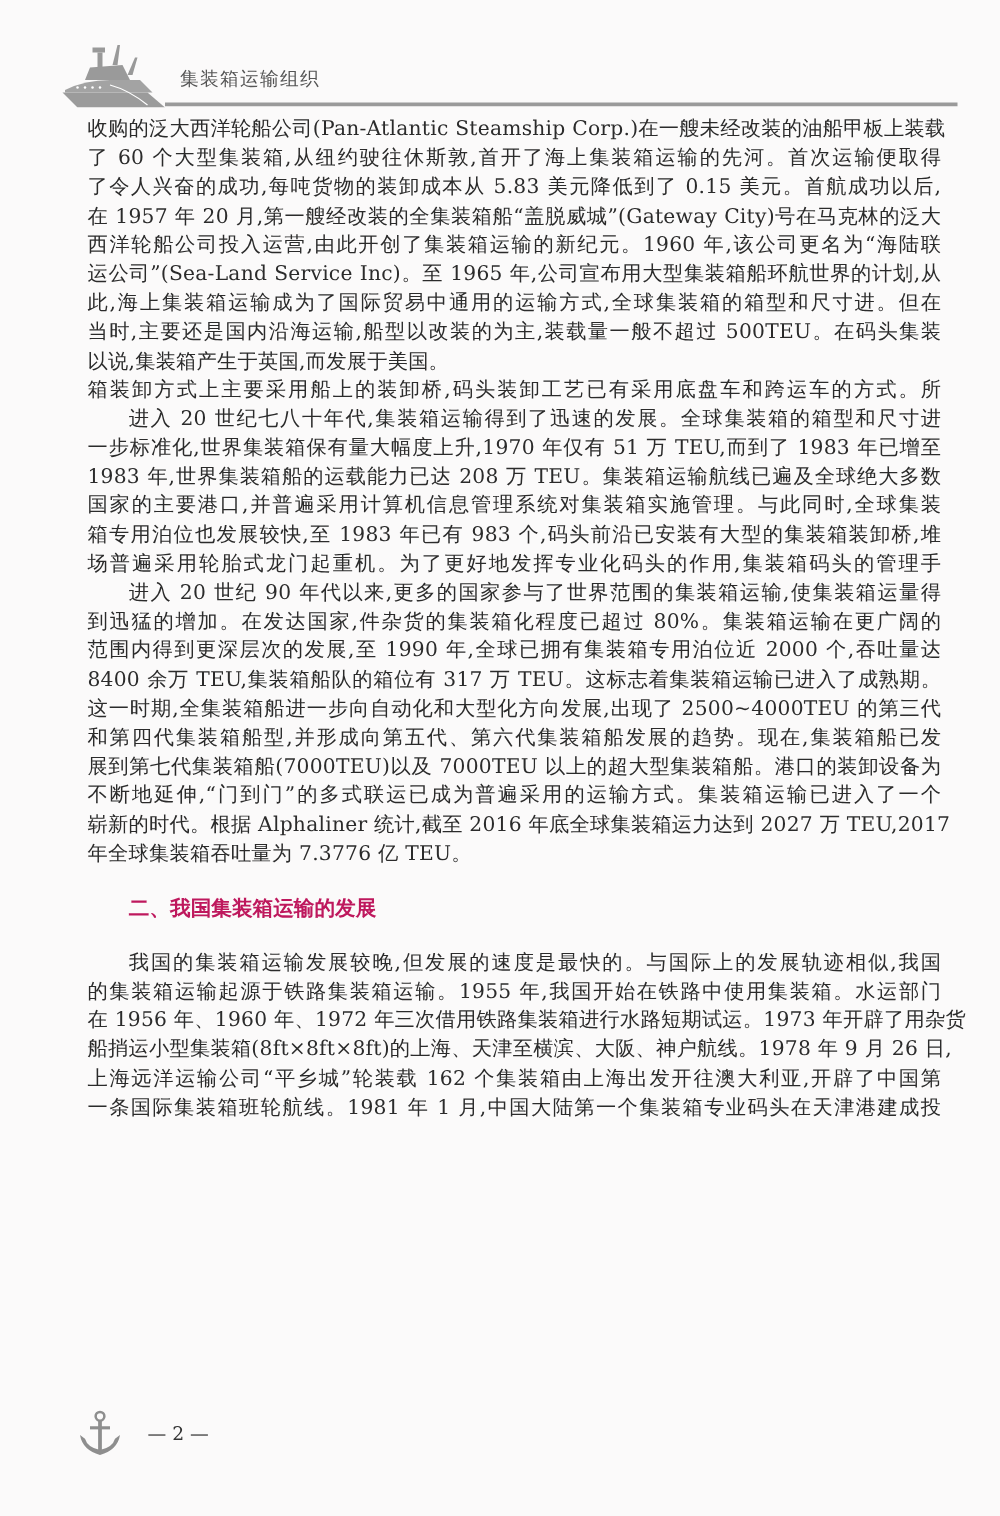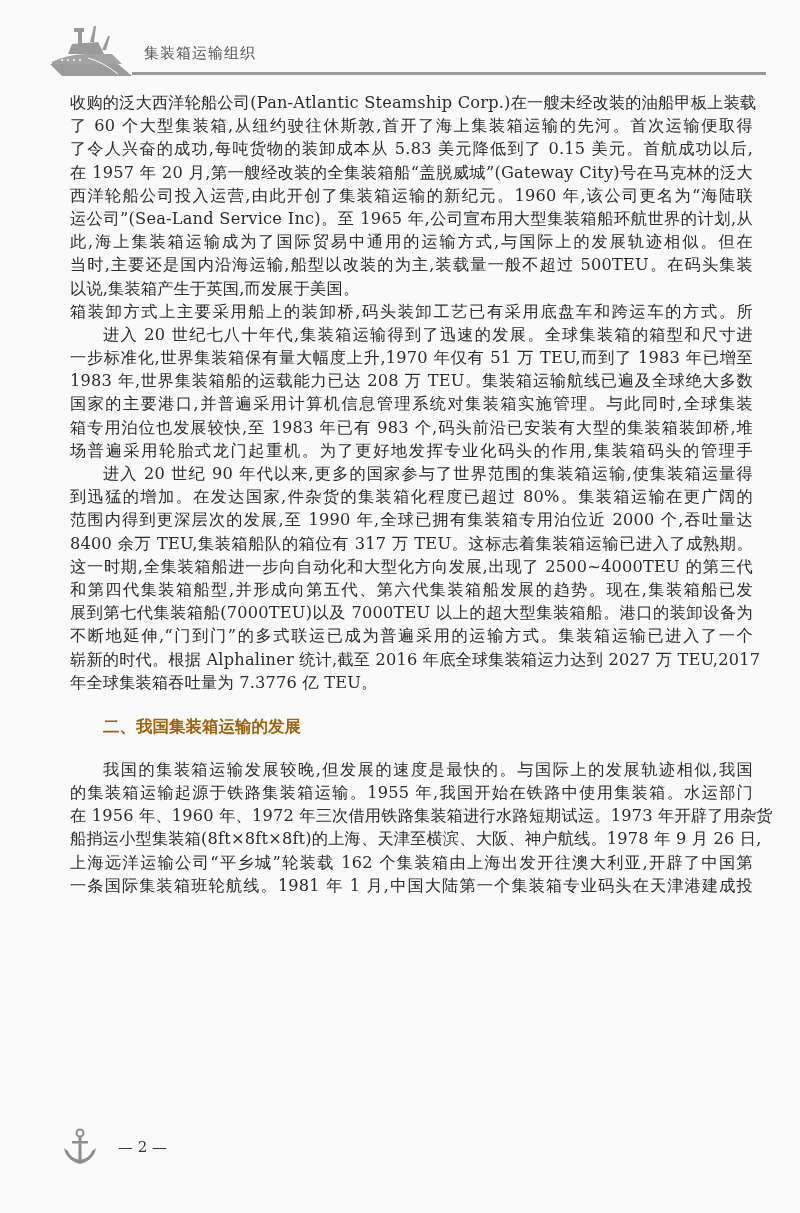--- a/index.html
+++ b/index.html
@@ -4,21 +4,21 @@
 <style>
   html, body { margin: 0; padding: 0; }
   body {
     width: 800px; height: 1213px; overflow: hidden;
     background: #fbfafa;
     font-family: "DejaVu Serif", "Liberation Serif", serif;
     color: #2b2b2b;
     position: relative;
   }
   .header {
-    position: absolute; left: 48px; top: 18px; width: 716px; height: 60px;
+    position: absolute; left: 48px; top: 28px; width: 716px; height: 60px;
   }
   .ship {
     position: absolute; left: 0; top: 0; width: 90px; height: 58px;
   }
   .header-title {
     position: absolute; left: 96px; top: 26px;
     font-family: "DejaVu Sans", "Liberation Sans", sans-serif;
     font-size: 15px; color: #555; letter-spacing: 1px;
   }
   .header-rule {
@@ -29,21 +29,21 @@
   }
   .line {
     font-size: 16.2px; line-height: 23.2px; height: 23.2px;
     white-space: nowrap; text-align: justify; text-align-last: justify;
     letter-spacing: 0.2px;
   }
   .line.last { text-align-last: left; }
   .line.indent { padding-left: 33px; }
   .heading {
     font-family: "DejaVu Sans", "Liberation Sans", sans-serif;
-    font-size: 16.5px; font-weight: bold; color: #a16207;
+    font-size: 16.5px; font-weight: bold; color: #be185d;
     padding-left: 33px; margin-top: 21px; margin-bottom: 19px; height: 24px; line-height: 24px;
   }
   .footer {
     position: absolute; left: 62px; top: 1128px; width: 200px; height: 40px;
   }
   .anchor { position: absolute; left: 0; top: 0; width: 36px; height: 38px; }
   .page-num {
     position: absolute; left: 56px; top: 10px; font-size: 15px; color: #333;
   }
 </style>
@@ -70,21 +70,21 @@
 </div>
 
 <div class="content">
   <div>
     <div class="line">收购的泛大西洋轮船公司(Pan-Atlantic Steamship Corp.)在一艘未经改装的油船甲板上装载</div>
     <div class="line">了 60 个大型集装箱,从纽约驶往休斯敦,首开了海上集装箱运输的先河。首次运输便取得</div>
     <div class="line">了令人兴奋的成功,每吨货物的装卸成本从 5.83 美元降低到了 0.15 美元。首航成功以后,</div>
     <div class="line">在 1957 年 20 月,第一艘经改装的全集装箱船“盖脱威城”(Gateway City)号在马克林的泛大</div>
     <div class="line">西洋轮船公司投入运营,由此开创了集装箱运输的新纪元。1960 年,该公司更名为“海陆联</div>
     <div class="line">运公司”(Sea-Land Service Inc)。至 1965 年,公司宣布用大型集装箱船环航世界的计划,从</div>
-    <div class="line">此,海上集装箱运输成为了国际贸易中通用的运输方式,与国际上的发展轨迹相似。但在</div>
+    <div class="line">此,海上集装箱运输成为了国际贸易中通用的运输方式,全球集装箱的箱型和尺寸进。但在</div>
     <div class="line">当时,主要还是国内沿海运输,船型以改装的为主,装载量一般不超过 500TEU。在码头集装</div>
     <div class="line last">以说,集装箱产生于英国,而发展于美国。</div>
     <div class="line">箱装卸方式上主要采用船上的装卸桥,码头装卸工艺已有采用底盘车和跨运车的方式。所</div>
   </div>
   <div>
     <div class="line indent">进入 20 世纪七八十年代,集装箱运输得到了迅速的发展。全球集装箱的箱型和尺寸进</div>
     <div class="line">一步标准化,世界集装箱保有量大幅度上升,1970 年仅有 51 万 TEU,而到了 1983 年已增至</div>
     <div class="line">1983 年,世界集装箱船的运载能力已达 208 万 TEU。集装箱运输航线已遍及全球绝大多数</div>
     <div class="line">国家的主要港口,并普遍采用计算机信息管理系统对集装箱实施管理。与此同时,全球集装</div>
     <div class="line">箱专用泊位也发展较快,至 1983 年已有 983 个,码头前沿已安装有大型的集装箱装卸桥,堆</div>

